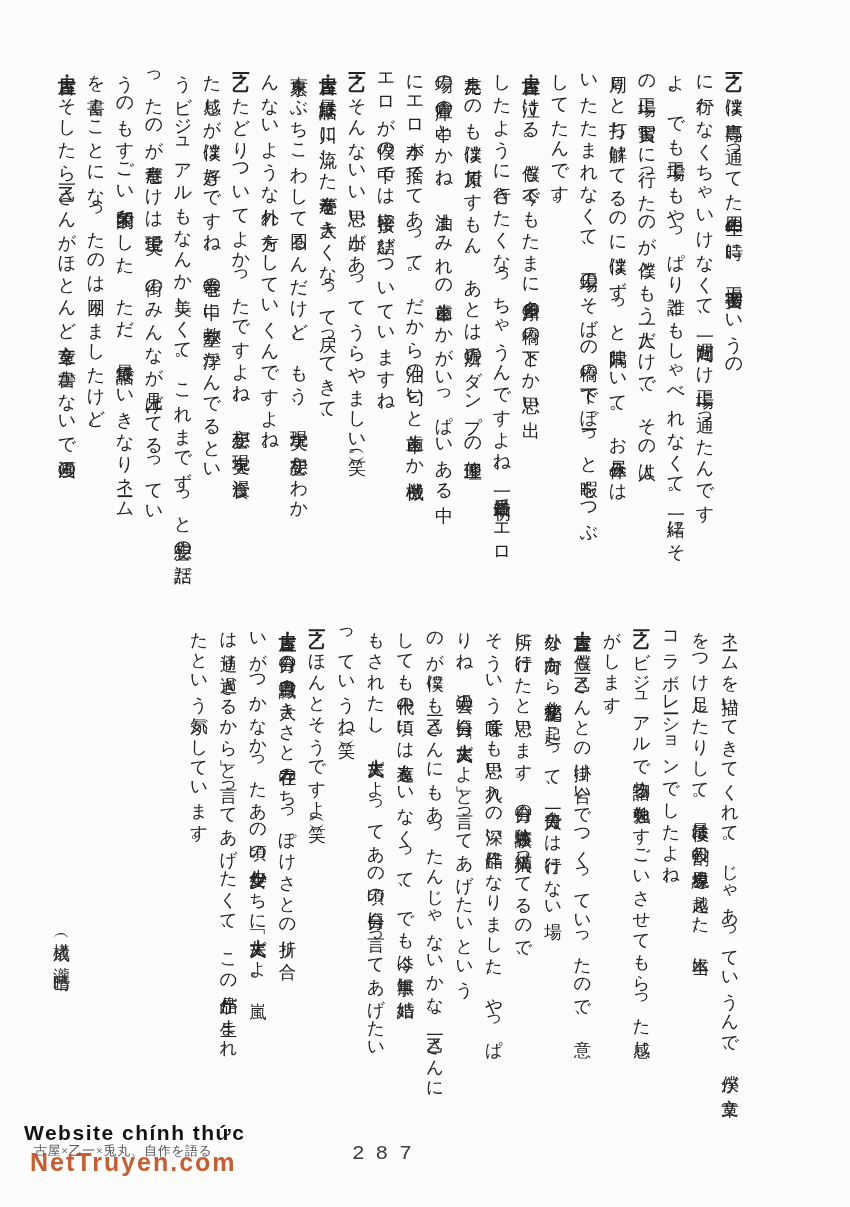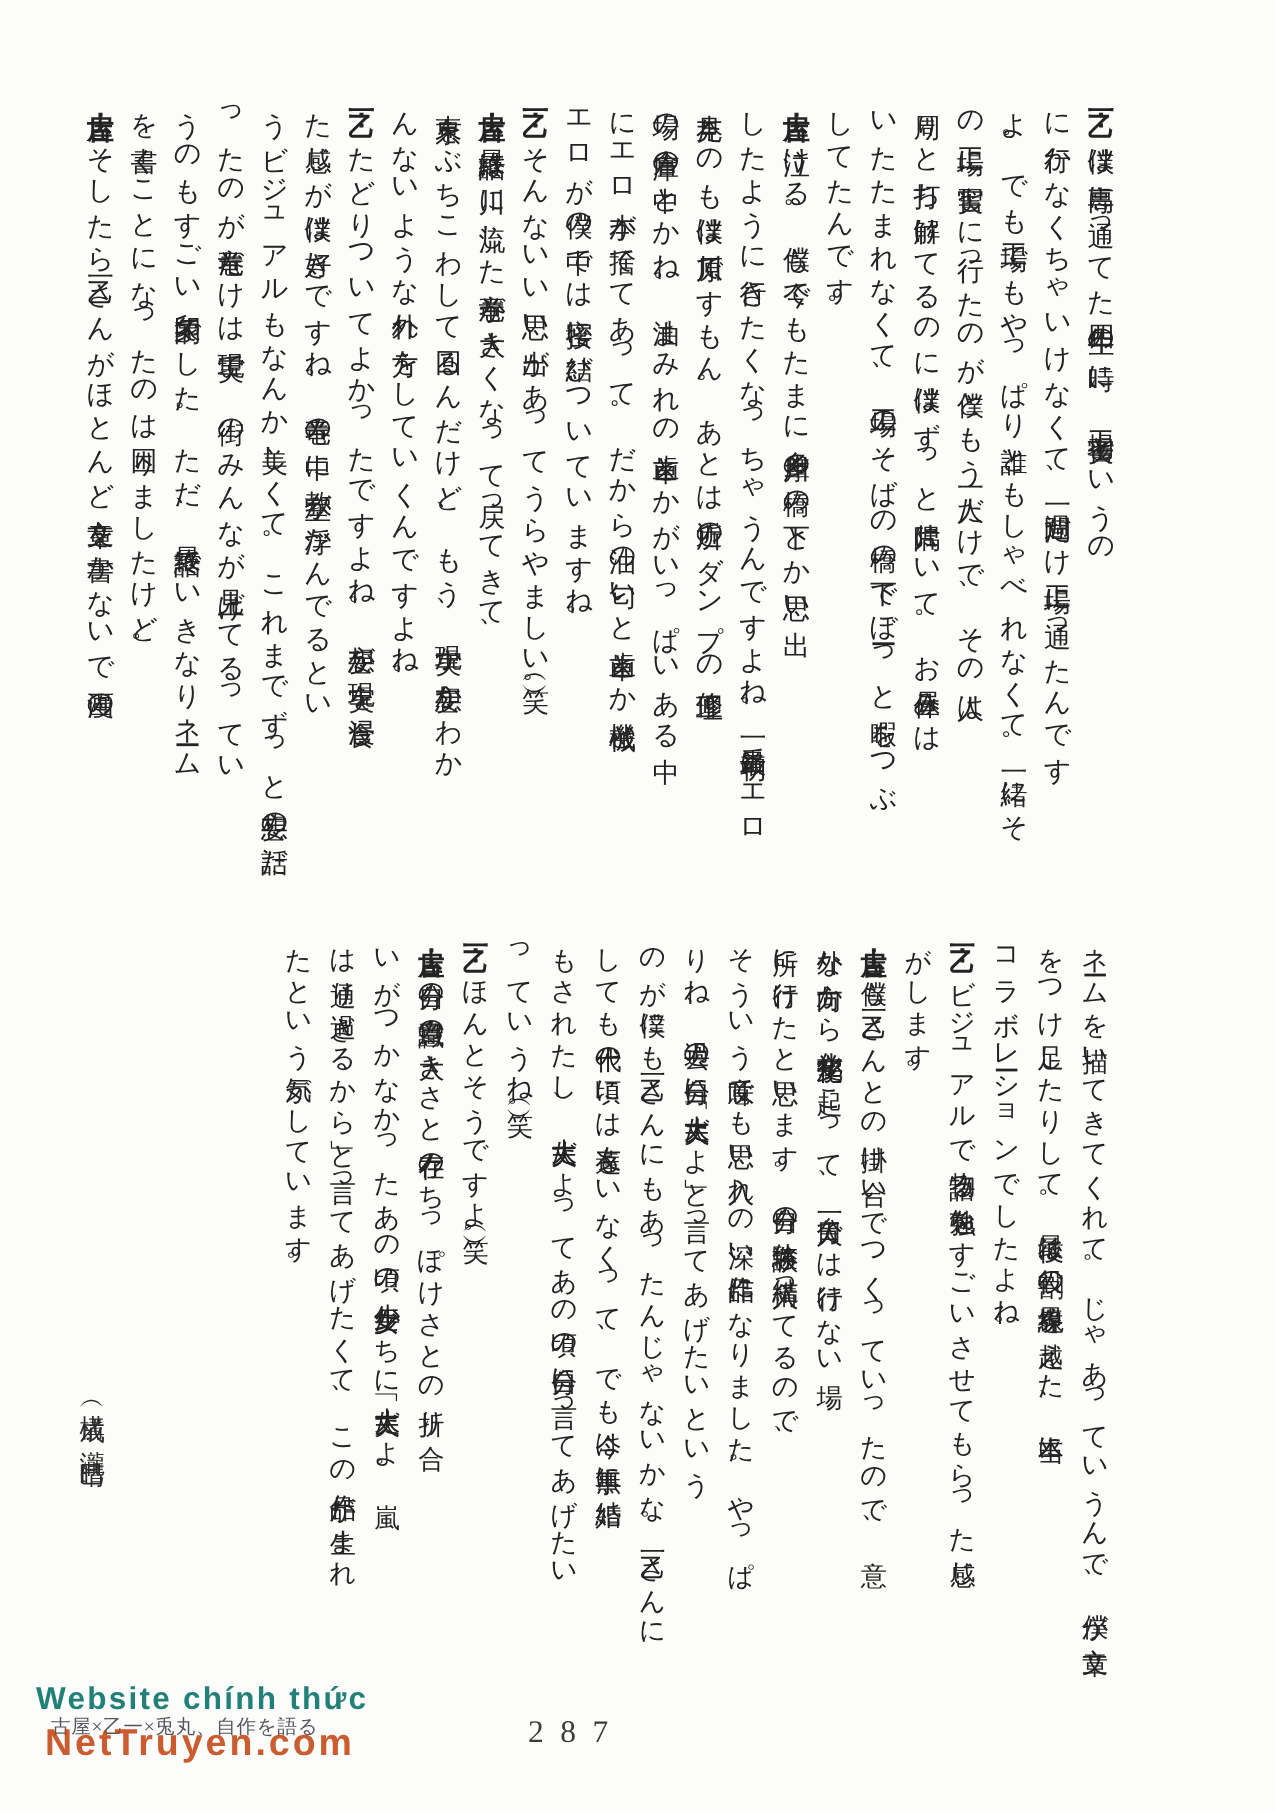--- a/index.html
+++ b/index.html
@@ -57,21 +57,21 @@
     top: 928px;
     height: 200px;
     font-size: 17px;
     letter-spacing: 2px;
     color: #2b2b2b;
   }
   .page-number {
     position: absolute;
     left: 352px;
     top: 1142px;
-    font-family: Liberation Serif, serif;
+    font-family: Liberation Mono, monospace;
     font-size: 21px;
     letter-spacing: 11px;
     color: #3a3a38;
   }
   
   .watermark {
     position: absolute;
     left: 24px;
     top: 1122px;
     font-family: "Liberation Sans", sans-serif;
@@ -150,20 +150,20 @@
       <div class="tline"><b>乙一：</b>ほんとそうですよ（笑）。</div>
       <div class="tline"><b>古屋：</b>自分の自意識の大きさと存在のちっぽけさとの折り合</div>
       <div class="tline">いがつかなかったあの頃の少年少女たちに「大丈夫だよ。嵐</div>
       <div class="tline">は通り過ぎるから」と言ってあげたくて、この作品が生まれ</div>
       <div class="tline">たという気がしています。</div>
     </section>
 
   <div class="credit">（構成／瀧 晴巳）</div>
 
   <div class="watermark">
-    <div class="wm-line1" style="color: #0f766e;">Website chính thức</div>
+    <div class="wm-line1" style="color: #000000;">Website chính thức</div>
     <div class="wm-caption">古屋×乙一×兎丸、自作を語る</div>
     <div class="wm-line2" style="color: #c2410c;">NetTruyen.com</div>
   </div>
 
   <div class="page-number">287</div>
 
 </div>
 
 </body></html>

